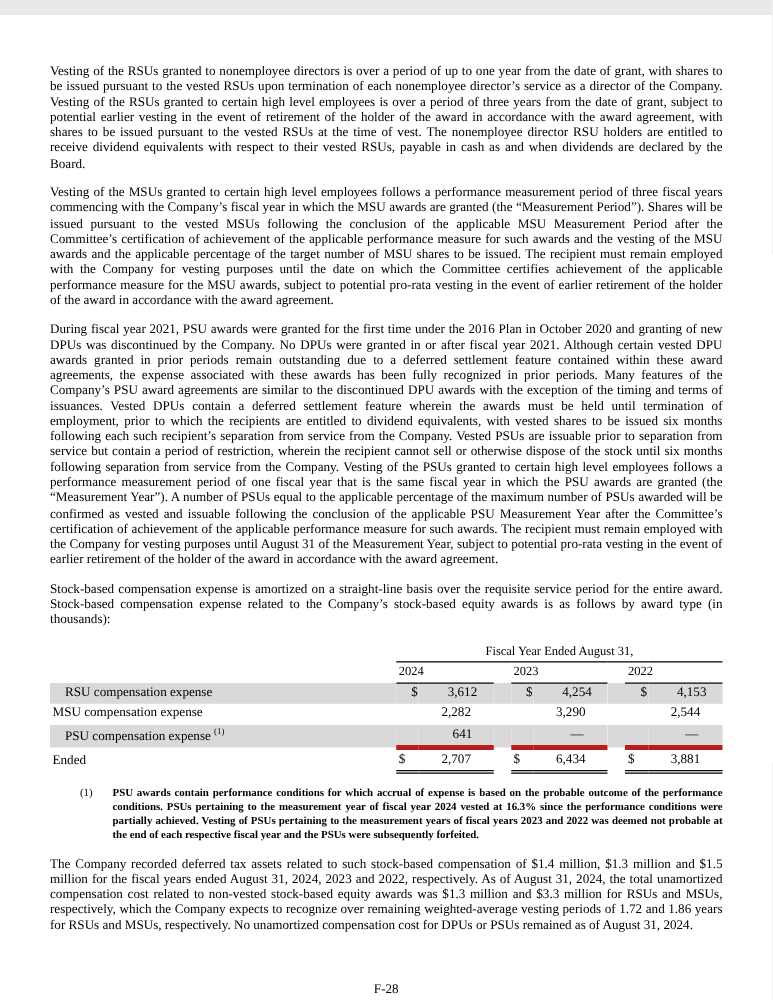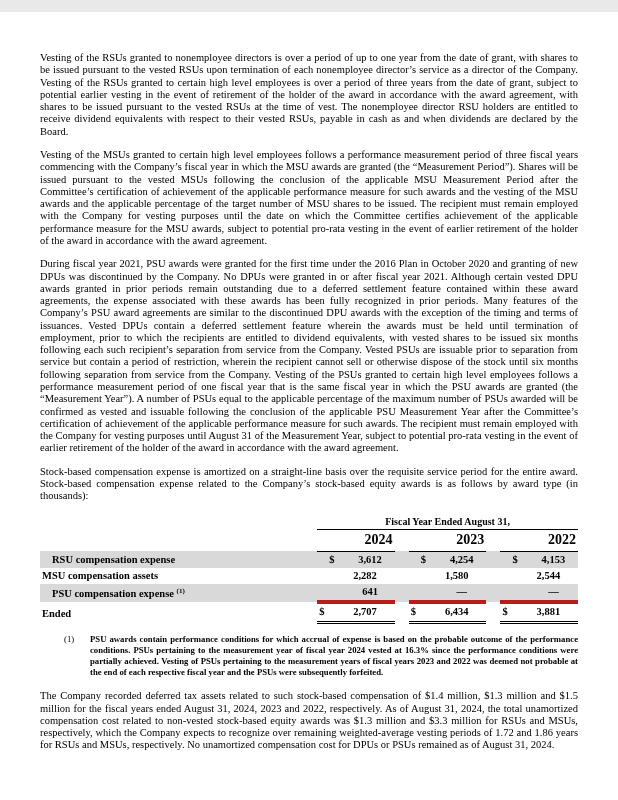--- a/index.html
+++ b/index.html
@@ -24,34 +24,34 @@
   table.comp {
     width: 100%;
     border-collapse: collapse;
     table-layout: fixed;
     font-size: 10.5px;
     margin: 2px 0 4px 0;
   }
   table.comp td, table.comp th {
     padding: 2px 2px;
     vertical-align: bottom;
-    font-weight: bold;
+    font-weight: normal;
     overflow: hidden;
     white-space: nowrap;
   }
   th.span-head {
     text-align: center;
     font-weight: bold;
     font-size: 10px;
     border-bottom: 1px solid #000;
   }
   th.year {
-    text-align: right;
+    text-align: left;
     font-weight: bold;
-    font-size: 14px;
+    font-size: 10px;
     border-bottom: 1px solid #000;
   }
   td.lbl { text-align: left; }
   td.dollar { text-align: left; }
   td.val { text-align: center; }
   tr.shade td { background: #d9d9d9; padding-left: 12px; }
   tr.rule-bottom td.dollar, tr.rule-bottom td.val { border-bottom: 4px solid #b91c1c; }
   tr.total-row td.dollar, tr.total-row td.val { border-bottom: 3px double #000; }
   sup.fn-ref { font-size: 7px; vertical-align: super; line-height: 0; }
   .footnote {
@@ -123,26 +123,26 @@
         <td class="dollar">$</td>
         <td class="val">3,612</td>
         <td></td>
         <td class="dollar">$</td>
         <td class="val">4,254</td>
         <td></td>
         <td class="dollar">$</td>
         <td class="val">4,153</td>
       </tr>
       <tr>
-        <td class="lbl">MSU compensation assets</td>
+        <td class="lbl">MSU compensation expense</td>
         <td class="dollar"></td>
         <td class="val">2,282</td>
         <td></td>
         <td class="dollar"></td>
-        <td class="val">1,580</td>
+        <td class="val">3,290</td>
         <td></td>
         <td class="dollar"></td>
         <td class="val">2,544</td>
       </tr>
       <tr class="shade rule-bottom">
         <td class="lbl"><span>PSU compensation expense </span><sup class="fn-ref">(1)</sup></td>
         <td class="dollar"></td>
         <td class="val">641</td>
         <td></td>
         <td class="dollar"></td>
@@ -165,14 +165,15 @@
     </tbody>
   </table>
 
   <div class="footnote">
     <span class="fn-marker">(1)</span>
     <div class="fn-text">PSU awards contain performance conditions for which accrual of expense is based on the probable outcome of the performance conditions. PSUs pertaining to the measurement year of fiscal year 2024 vested at 16.3% since the performance conditions were partially achieved. Vesting of PSUs pertaining to the measurement years of fiscal years 2023 and 2022 was deemed not probable at the end of each respective fiscal year and the PSUs were subsequently forfeited.</div>
   </div>
 
   <p class="body-para">The Company recorded deferred tax assets related to such stock-based compensation of $1.4 million, $1.3 million and $1.5 million for the fiscal years ended August 31, 2024, 2023 and 2022, respectively. As of August 31, 2024, the total unamortized compensation cost related to non-vested stock-based equity awards was $1.3 million and $3.3 million for RSUs and MSUs, respectively, which the Company expects to recognize over remaining weighted-average vesting periods of 1.72 and 1.86 years for RSUs and MSUs, respectively. No unamortized compensation cost for DPUs or PSUs remained as of August 31, 2024.</p>
 
+  <div class="page-footer">F-28</div>
 
 </div>
 
 </body></html>

